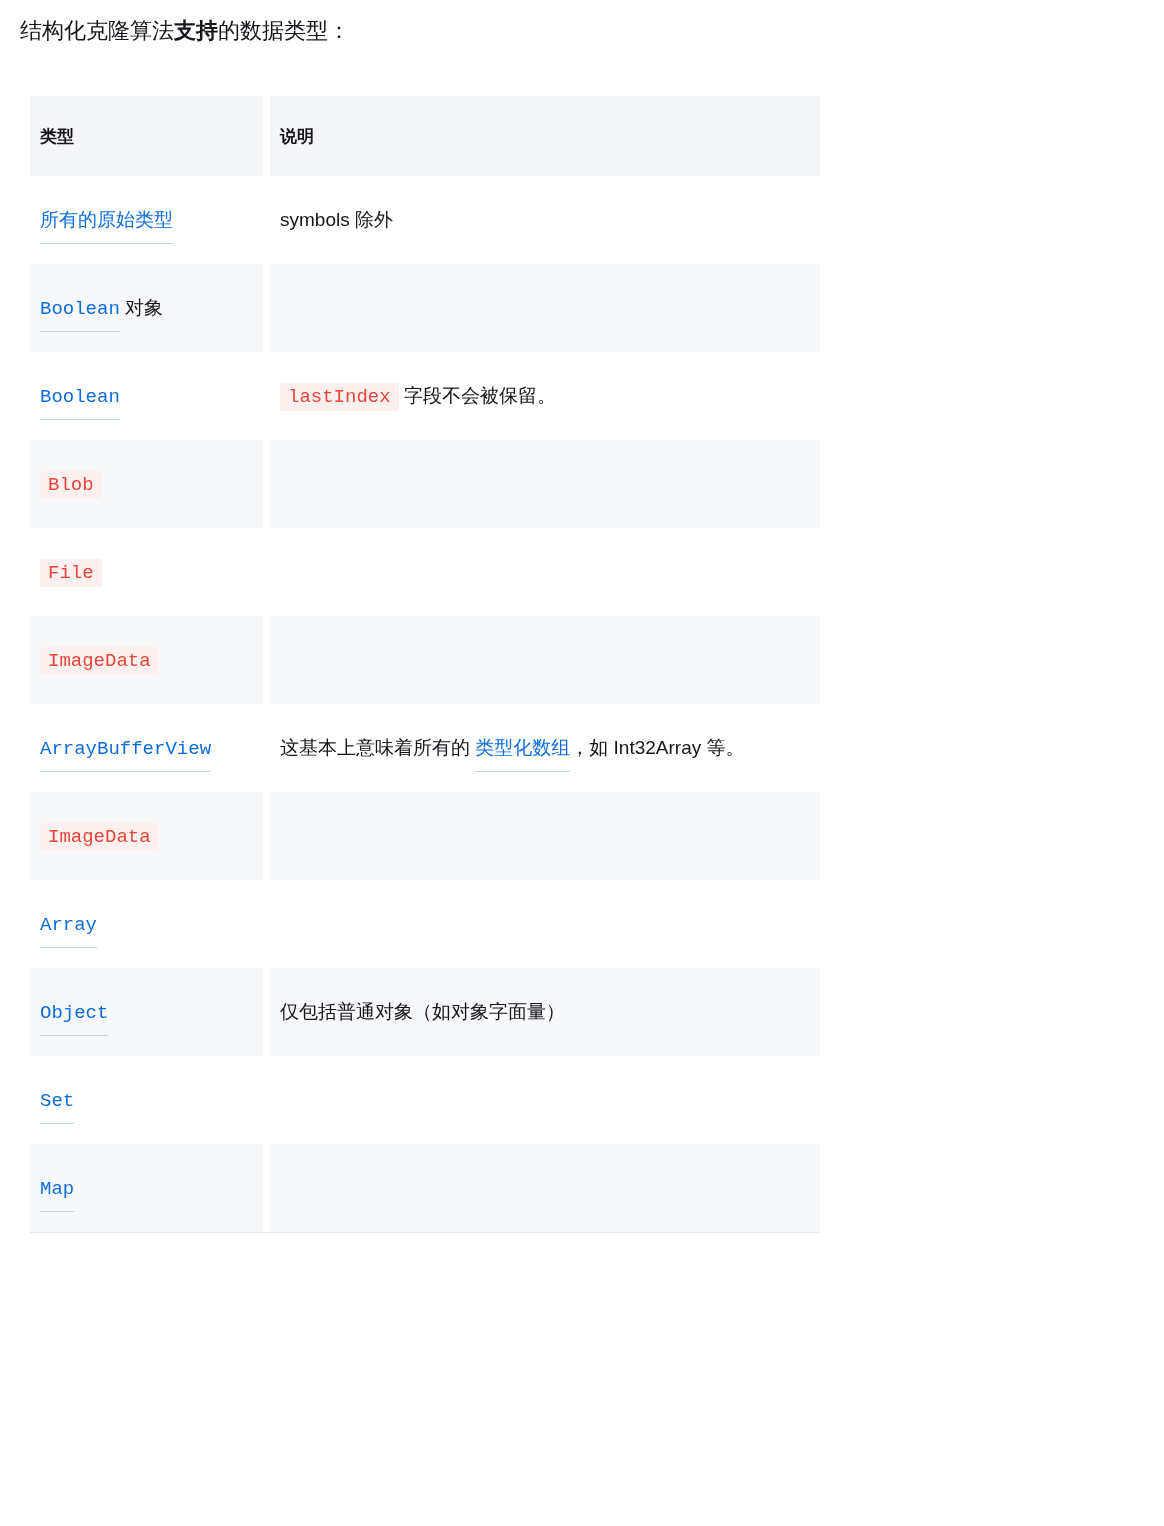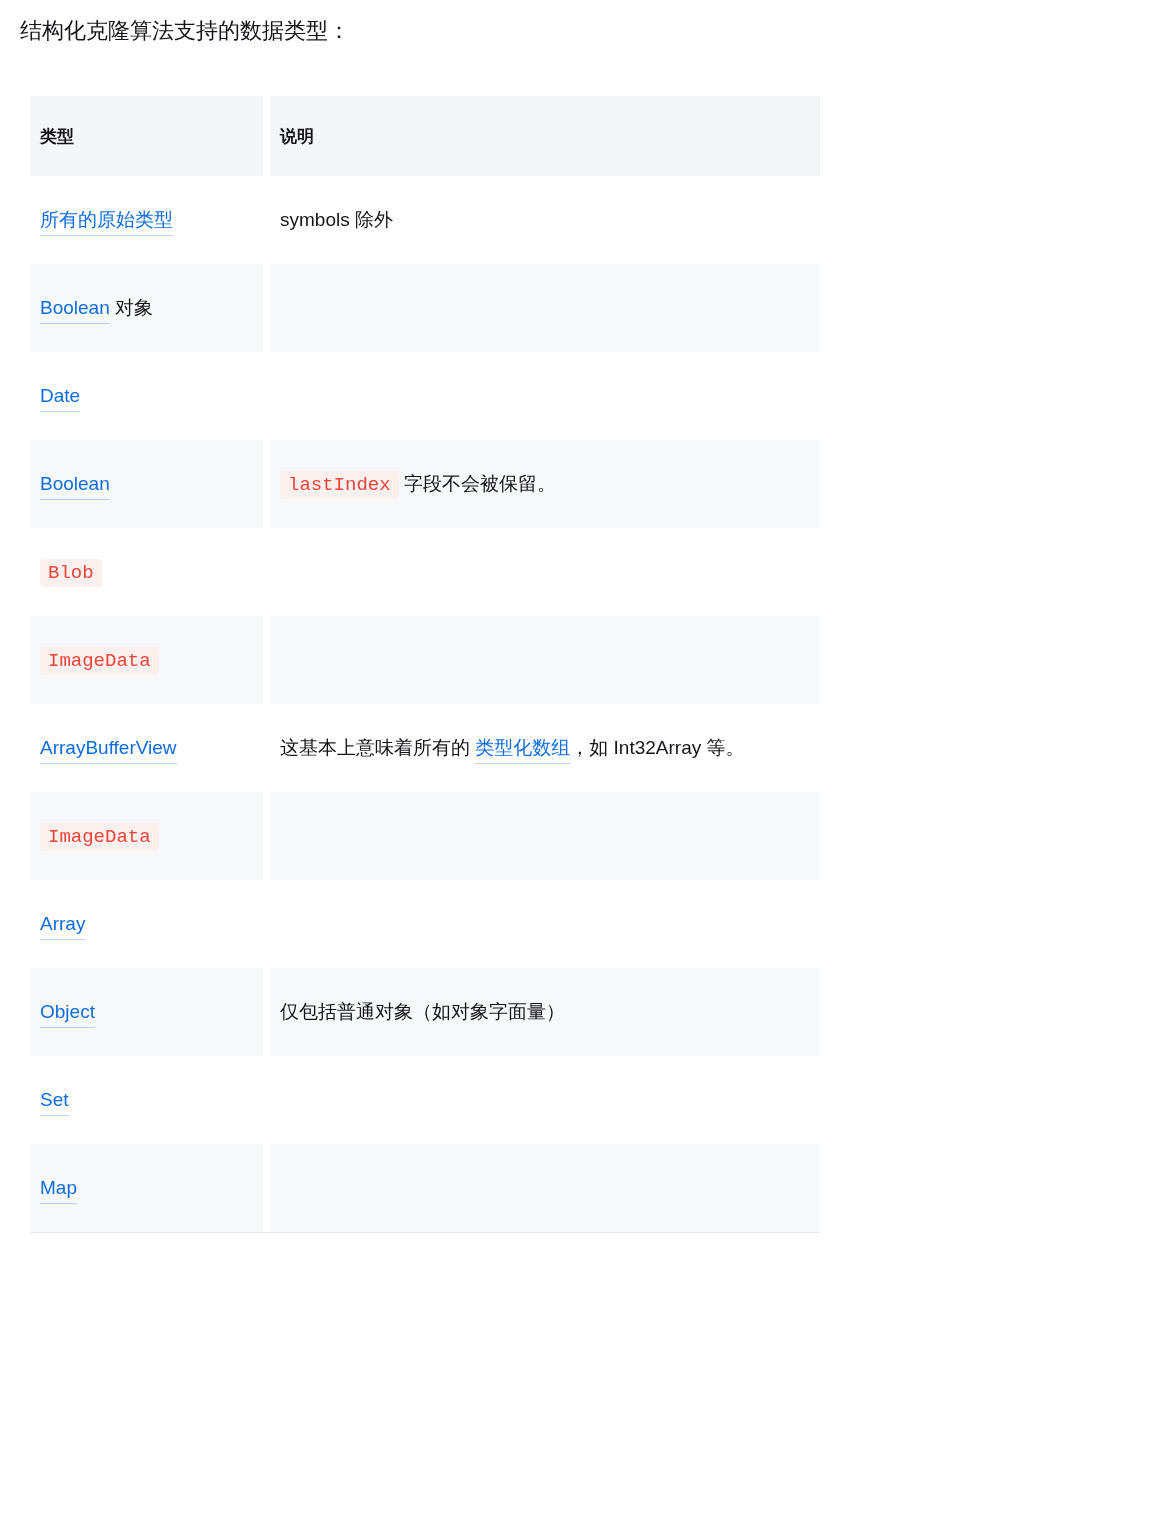--- a/index.html
+++ b/index.html
@@ -13,21 +13,21 @@
   }
   .page {
     padding: 16px 0 0 20px;
   }
   .title {
     font-size: 22px;
     line-height: 30px;
     color: var(--text, #15141a);
     margin-bottom: 50px;
   }
-  .title strong { font-weight: 400; }
+  .title strong { font-weight: 700; }
 
   table.types-table {
     margin-left: 10px;
     width: 790px;
     border-collapse: separate;
     border-spacing: 0;
     table-layout: fixed;
     border-bottom: 1px solid var(--table-border, #e9e9ec);
     font-size: 19px;
   }
@@ -50,22 +50,23 @@
     font-size: 17px;
     color: var(--text, #15141a);
   }
   tbody tr { height: 88px; background: #ffffff; }
   tbody tr:nth-child(even) { background: var(--zebra-bg, #f7f8f9); }
 
   a.link {
     color: var(--link-blue, #0d6cdc);
     text-decoration: none;
     border-bottom: 1.5px solid var(--link-underline, #b9d2f1);
-    padding-bottom: 5px;
+    padding-bottom: 11px;
     cursor: pointer;
+    font-family: Liberation Mono, monospace;
   }
   code.chip {
     font-family: Liberation Mono, monospace;
     font-size: 19px;
     color: var(--code-red, #e5453c);
     background: var(--code-bg, #fcf0ee);
     padding: 3px 8px;
     border-radius: 3px;
   }
   a.codelink {
@@ -94,29 +95,29 @@
     <tbody id="table-body">
         <tr>
           <td><a class="link">所有的原始类型</a></td>
           <td><span>symbols 除外</span></td>
         </tr>
         <tr>
           <td><a class="link">Boolean</a><span> 对象</span></td>
           <td></td>
         </tr>
         <tr>
-          <td><a class="link">Date</a></td>
-          <td></td>
-        </tr>
-        <tr>
           <td><a class="link">Boolean</a></td>
           <td><code class="chip">lastIndex</code><span> 字段不会被保留。</span></td>
         </tr>
         <tr>
           <td><a class="codelink"><code class="chip">Blob</code></a></td>
+          <td></td>
+        </tr>
+        <tr>
+          <td><a class="codelink"><code class="chip">File</code></a></td>
           <td></td>
         </tr>
         <tr>
           <td><a class="codelink"><code class="chip">ImageData</code></a></td>
           <td></td>
         </tr>
         <tr>
           <td><a class="link">ArrayBufferView</a></td>
           <td><span>这基本上意味着所有的 </span><a class="link">类型化数组</a><span>，如 Int32Array 等。</span></td>
         </tr>

